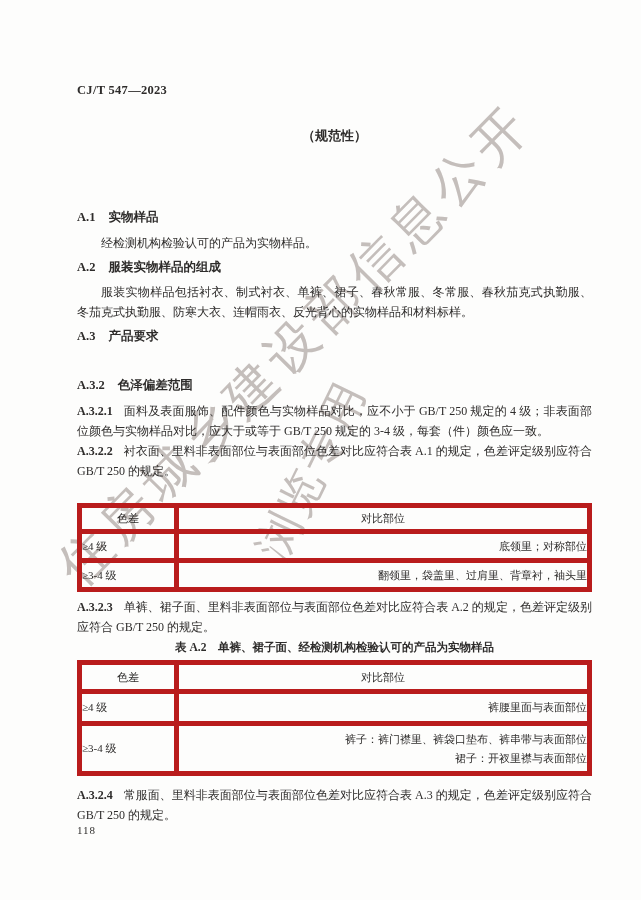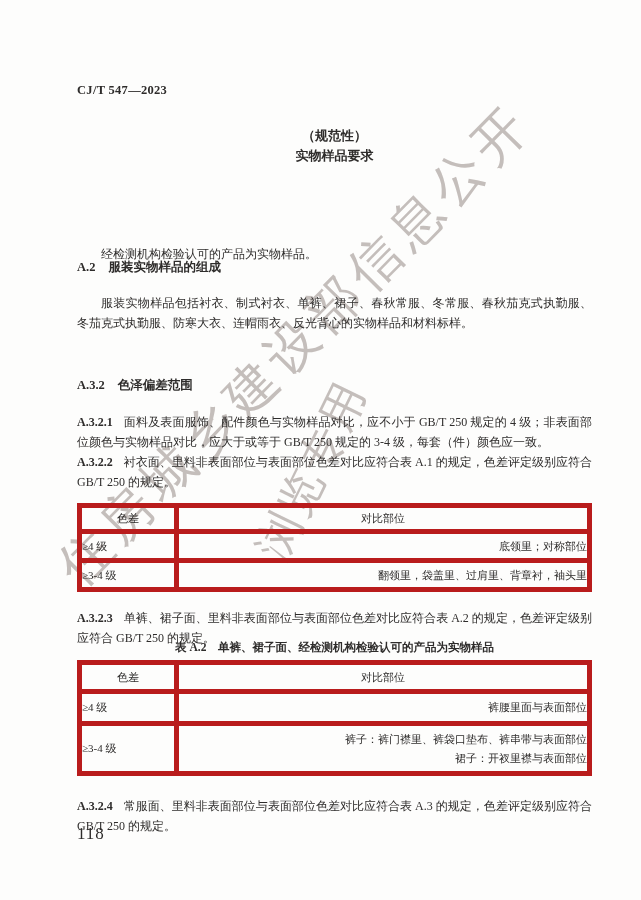--- a/index.html
+++ b/index.html
@@ -37,21 +37,21 @@
   .content{position:absolute;left:14px;top:0;width:641px;height:900px;z-index:1;}
   .blk{position:absolute;left:63px;width:515px;}
 
   .doc-code{top:83px;font-size:12.5px;font-weight:bold;letter-spacing:.3px;}
 
   .title-block{top:126px;text-align:center;font-weight:bold;font-size:13px;line-height:19.5px;}
 
   .h2{font-size:12.5px;font-weight:bold;}
   .h2 .hnum{margin-right:13px;}
 
-  .para{font-size:12px;line-height:20px;text-align:justify;margin-top:11px;}
+  .para{font-size:12px;line-height:20px;text-align:justify;}
   .para.indent{text-indent:2em;}
   .pnum{font-weight:bold;margin-right:11px;white-space:nowrap;}
 
   .caption{text-align:center;font-weight:bold;font-size:11.5px;}
 
   table.gb{
     border-collapse:collapse;
     width:515px;
     font-size:11px;
     table-layout:fixed;
@@ -66,46 +66,51 @@
   .col-grade{width:92px;text-align:left;}
   .col-parts{text-align:center;}
   td.parts-cell{text-align:right;padding:3px 8px 3px 16px;line-height:19px;}
   tr.hdr td{height:21px;text-align:center;}
   .t1 tr.r1 td{height:24px;}
   .t1 tr.r2 td{height:24px;}
   .t2 tr.hdr td{height:24px;}
   .t2 tr.r1 td{height:27px;}
   .t2 tr.r2 td{height:45px;}
 
-  .pageno{top:824px;font-size:17px;letter-spacing:1px;}
+  .pageno{top:824px;font-size:11px;letter-spacing:1px;}
 </style>
 </head>
 <body>
 
 <div class="page">
 
   <div class="wm wm1" style="color: rgb(181, 173, 170);">住房城乡建设部信息公开</div>
   <div class="wm wm2" style="color: rgb(181, 173, 170);">浏览专用</div>
 
   <div class="content">
 
     <div class="blk doc-code">CJ/T 547—2023</div>
 
     <div class="blk title-block">
       <div>（规范性）</div>
-      <div>实物样品要求</div>
     </div>
 
+    <div class="blk h2" style="top:209px">
+      <span class="hnum">A.1</span><span>实物样品</span>
+    </div>
     <div class="blk para indent" style="top:233px">经检测机构检验认可的产品为实物样品。</div>
 
     <div class="blk h2" style="top:259px">
       <span class="hnum">A.2</span><span>服装实物样品的组成</span>
     </div>
     <div class="blk para indent" style="top:282px">服装实物样品包括衬衣、制式衬衣、单裤、裙子、春秋常服、冬常服、春秋茄克式执勤服、冬茄克式执勤服、防寒大衣、连帽雨衣、反光背心的实物样品和材料标样。</div>
 
+    <div class="blk h2" style="top:328px">
+      <span class="hnum">A.3</span><span>产品要求</span>
+    </div>
 
 
     <div class="blk h2" style="top:377px">
       <span class="hnum">A.3.2</span><span>色泽偏差范围</span>
     </div>
 
     <div class="blk para" style="top:401px">
       <span class="pnum">A.3.2.1</span><span>面料及表面服饰、配件颜色与实物样品对比，应不小于 GB/T 250 规定的 4 级；非表面部位颜色与实物样品对比，应大于或等于 GB/T 250 规定的 3-4 级，每套（件）颜色应一致。</span>
     </div>
 

